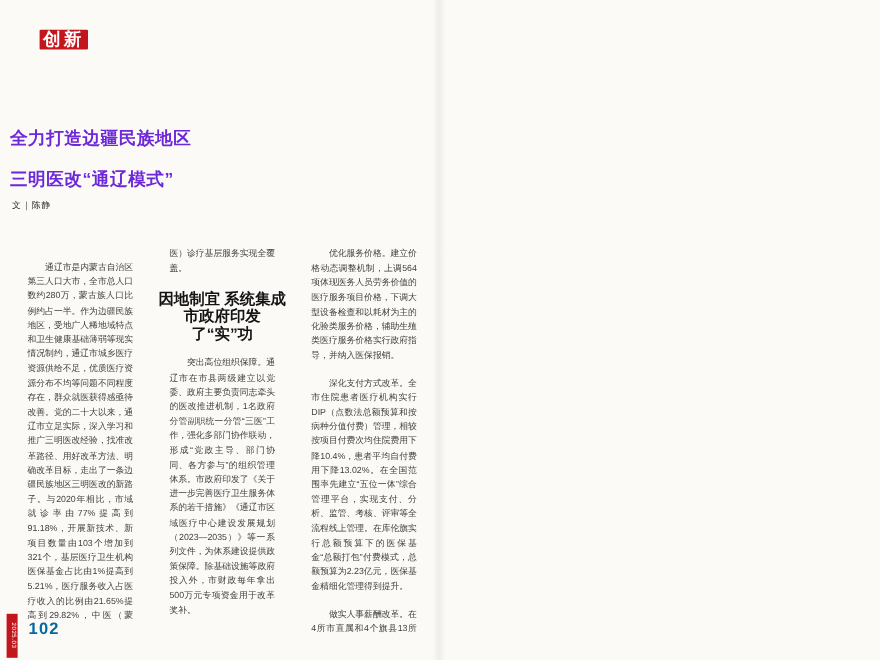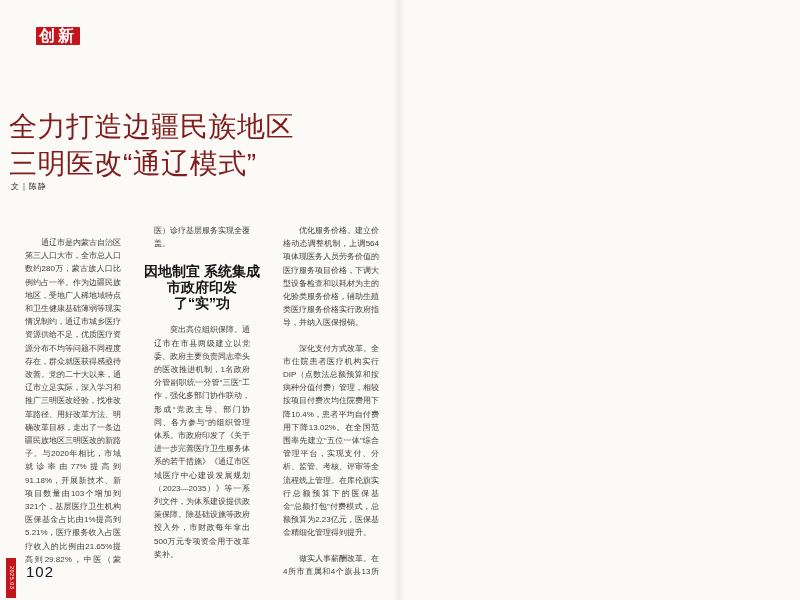--- a/index.html
+++ b/index.html
@@ -18,21 +18,21 @@
     z-index:1;
   }
   .badge{
     position:absolute;background:#c3151c;color:#fff;font-weight:bold;
     display:flex;align-items:center;justify-content:center;
     border-radius:1px;z-index:2;
   }
   #section-badge{left:36px;top:27px;width:44px;height:18px;font-size:16px;letter-spacing:3px;}
   .headline{
     position:absolute;left:9px;top:108px;width:330px;
-    font-size:28px;line-height:37px;font-weight:400;color:#7f1d1d;
+    font-size:16px;line-height:37px;font-weight:700;color:#6d28d9;
     letter-spacing:0.5px;
   }
   .byline{
     position:absolute;left:11px;top:181px;font-size:8px;color:#262626;letter-spacing:1px;
   }
   .bodyflow{
     position:absolute;color:#3e3e3e;text-align:justify;overflow:hidden;
     column-fill:auto;
   }
   #left-body{
@@ -41,21 +41,21 @@
     font-size:8px;line-height:13.2px;
   }
   .bodyflow p{margin:12px;text-indent:2em;}
   .subhead{
     font-weight:800;color:#141414;text-align:center;
     font-size:14px;line-height:16px;
     margin:13px 0 9px 0;text-indent:0;
     break-inside:avoid;
   }
   .pagenum{
-    position:absolute;font-size:15px;font-weight:normal;color:#0f172a;
+    position:absolute;font-size:15px;font-weight:bold;color:#0369a1;
     letter-spacing:1px;z-index:2;
   }
   #pagenum-left{left:26px;top:563px;}
   .issue-tab{
     position:absolute;background:#c3151c;color:#fff;width:10px;height:40px;
     z-index:2;display:flex;align-items:center;justify-content:center;
   }
   .issue-tab span{
     writing-mode:vertical-rl;font-size:5.5px;letter-spacing:0.5px;line-height:1;
   }

